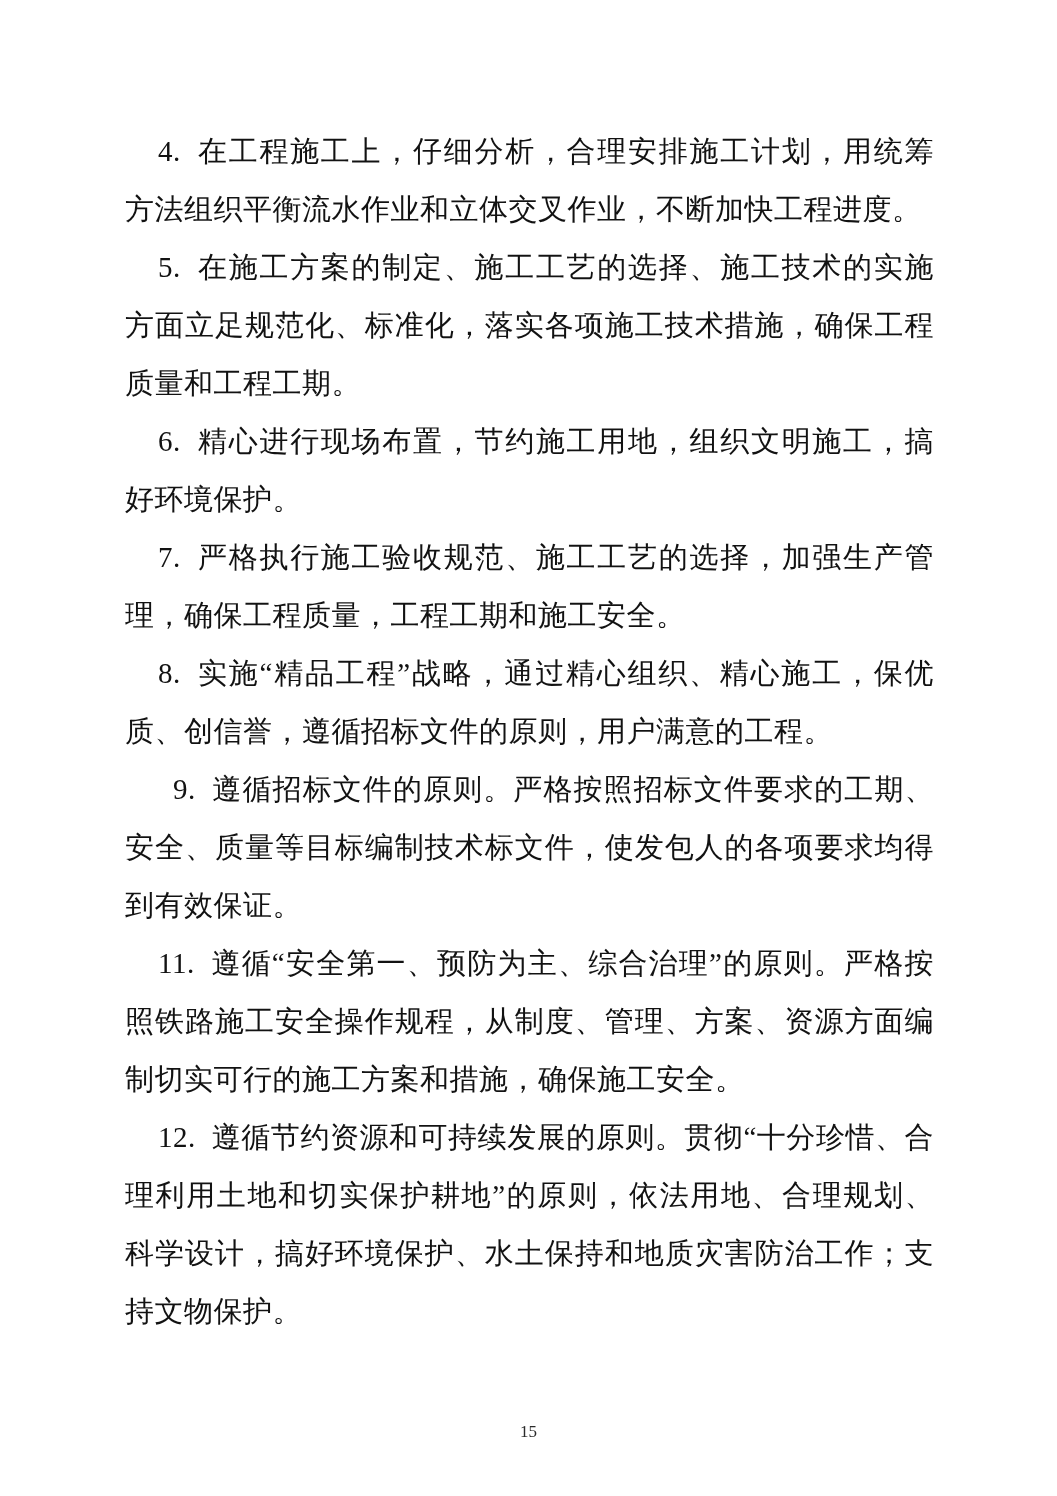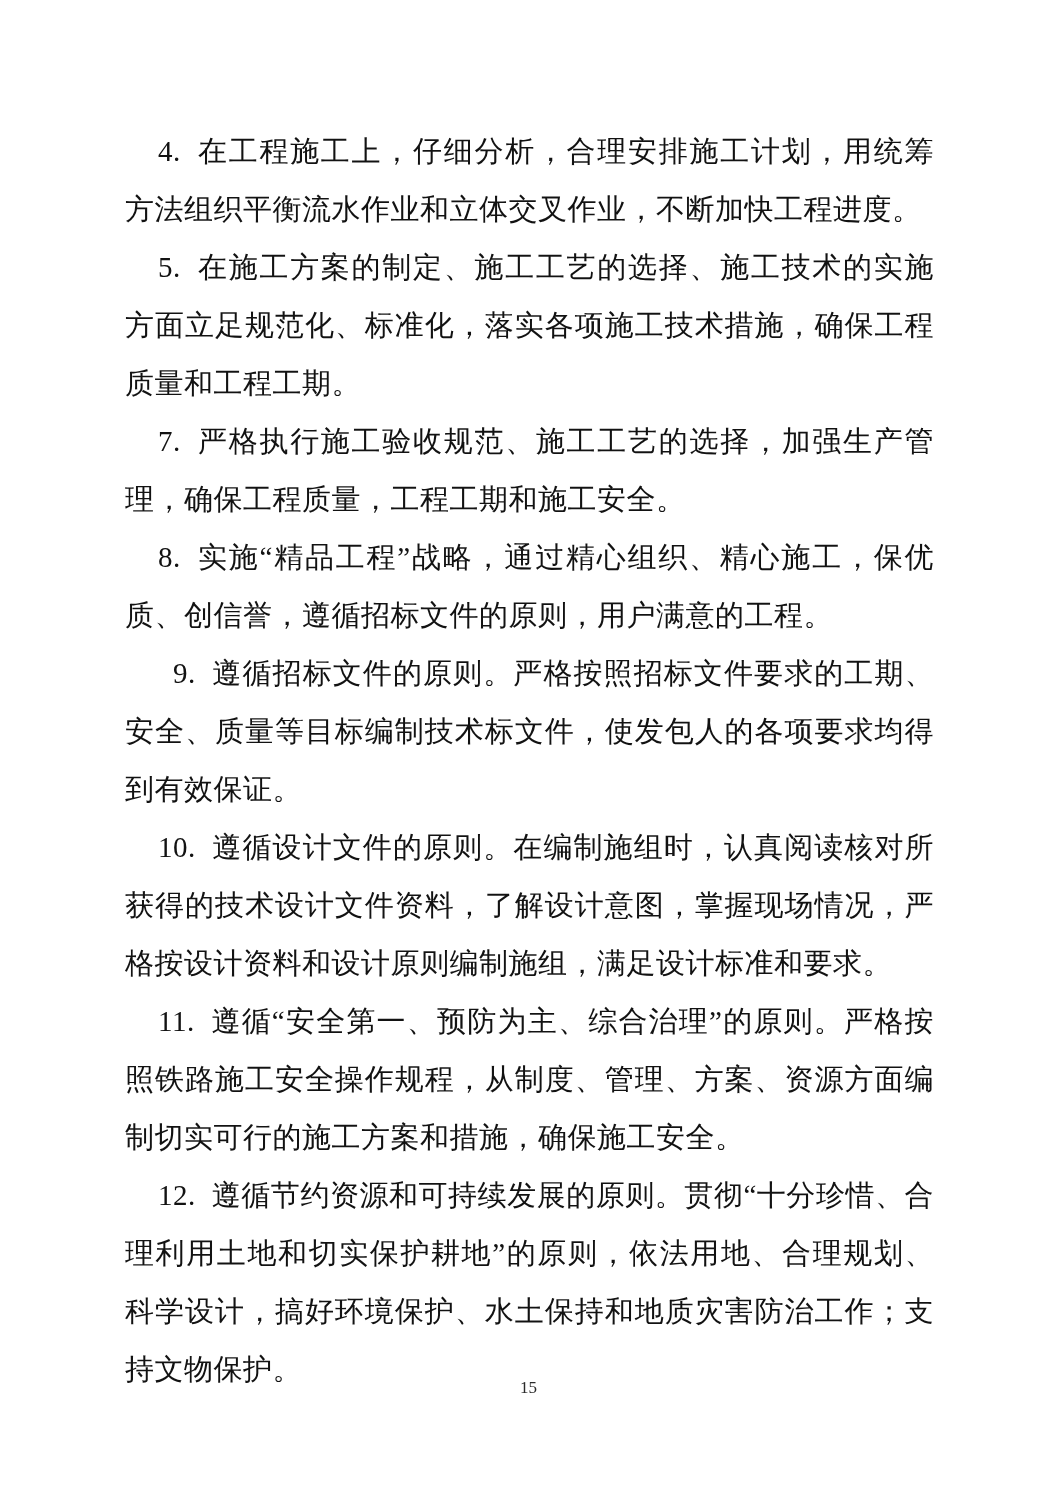--- a/index.html
+++ b/index.html
@@ -33,37 +33,37 @@
     text-indent: 33px;
   }
   .para.deep {
     text-indent: 48px;
   }
   .num {
     margin-right: 16px;
   }
   .page-number {
     position: absolute;
-    top: 1376px;
+    top: 1420px;
     left: 0;
     width: 100%;
     text-align: center;
     font-size: 17px;
     color: #2a2a2a;
     line-height: 24px;
   }
 </style>
 </head>
 <body>
 
 <div class="page">
   <div class="content">
       <p class="para"><span class="num">4.</span><span>在工程施工上，仔细分析，合理安排施工计划，用统筹方法组织平衡流水作业和立体交叉作业，不断加快工程进度。</span></p>
       <p class="para"><span class="num">5.</span><span>在施工方案的制定、施工工艺的选择、施工技术的实施方面立足规范化、标准化，落实各项施工技术措施，确保工程质量和工程工期。</span></p>
+      <p class="para"><span class="num">6.</span><span>精心进行现场布置，节约施工用地，组织文明施工，搞好环境保护。</span></p>
       <p class="para"><span class="num">7.</span><span>严格执行施工验收规范、施工工艺的选择，加强生产管理，确保工程质量，工程工期和施工安全。</span></p>
       <p class="para"><span class="num">8.</span><span>实施“精品工程”战略，通过精心组织、精心施工，保优质、创信誉，遵循招标文件的原则，用户满意的工程。</span></p>
       <p class="para deep"><span class="num">9.</span><span>遵循招标文件的原则。严格按照招标文件要求的工期、安全、质量等目标编制技术标文件，使发包人的各项要求均得到有效保证。</span></p>
-      <p class="para"><span class="num">10.</span><span>遵循设计文件的原则。在编制施组时，认真阅读核对所获得的技术设计文件资料，了解设计意图，掌握现场情况，严格按设计资料和设计原则编制施组，满足设计标准和要求。</span></p>
       <p class="para"><span class="num">11.</span><span>遵循“安全第一、预防为主、综合治理”的原则。严格按照铁路施工安全操作规程，从制度、管理、方案、资源方面编制切实可行的施工方案和措施，确保施工安全。</span></p>
       <p class="para"><span class="num">12.</span><span>遵循节约资源和可持续发展的原则。贯彻“十分珍惜、合理利用土地和切实保护耕地”的原则，依法用地、合理规划、科学设计，搞好环境保护、水土保持和地质灾害防治工作；支持文物保护。</span></p>
     </div>
   <div class="page-number">15</div>
 </div>
 
 </body></html>

